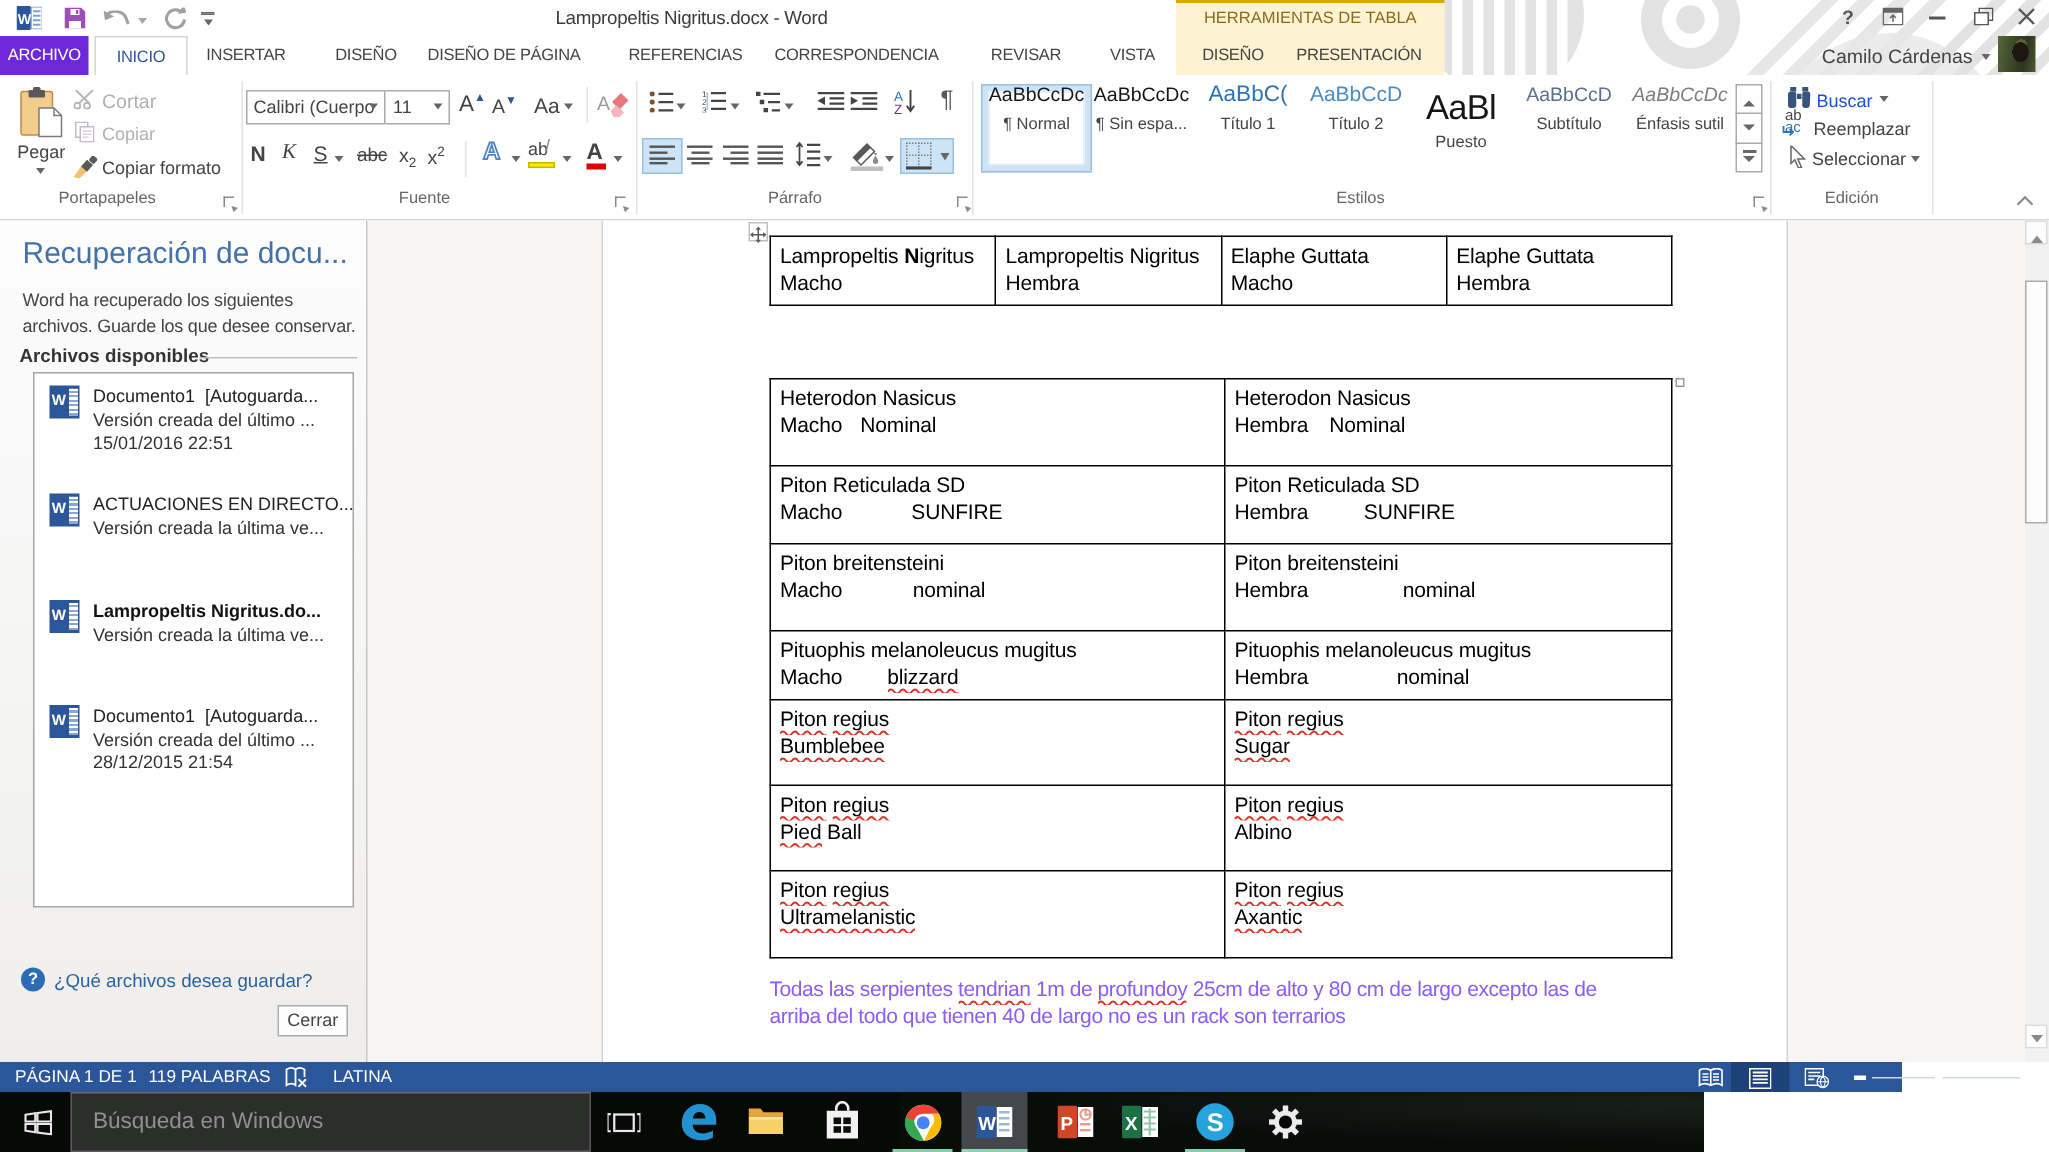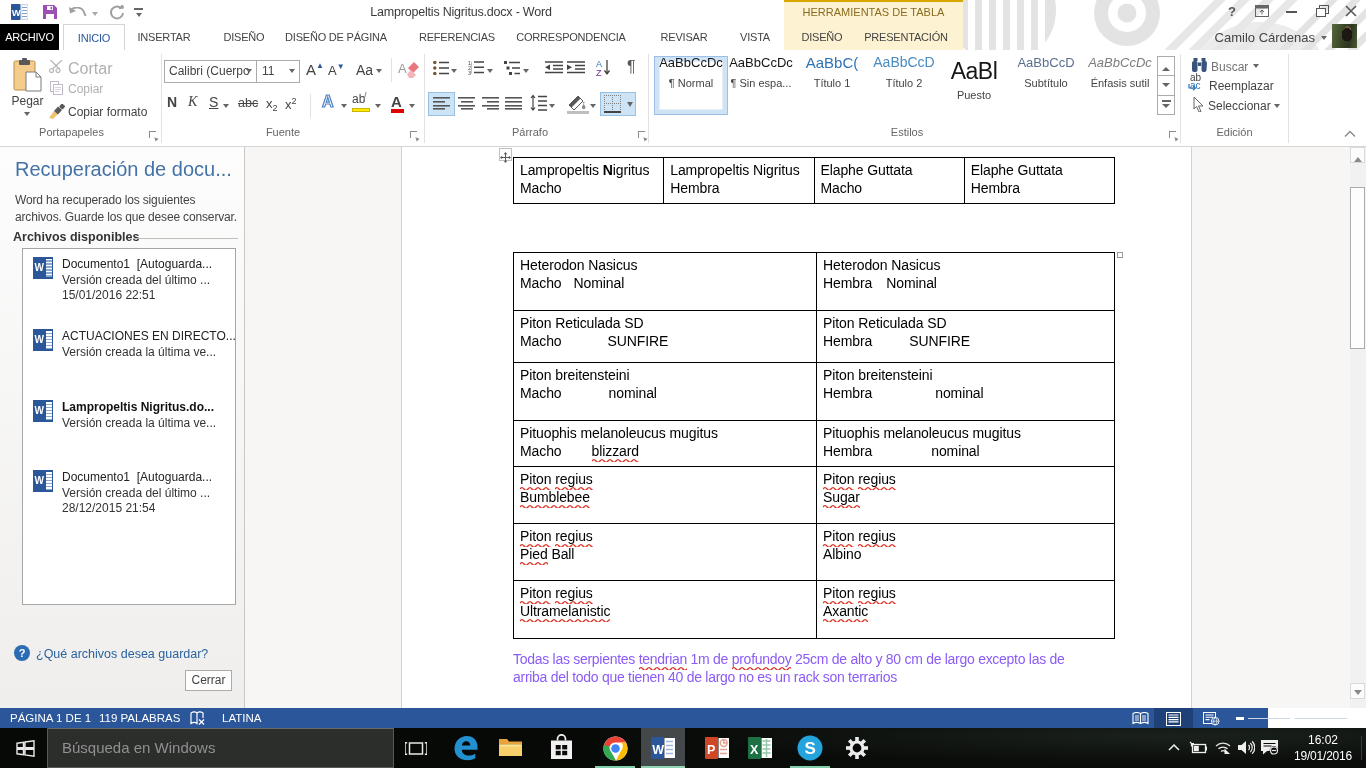--- a/index.html
+++ b/index.html
@@ -104,21 +104,21 @@
   <path d="M1 1 L11 11 M11 1 L1 11" stroke="#565656" stroke-width="1.6"></path>
 </svg>
 <div class="ab" style="left:1190px;top:30px;width:125px;height:14px;font-size:13px;color:#444;text-align:right">Camilo Cárdenas</div>
 <div class="ab" style="left:1321px;top:36px;width:0;height:0;border:3.5px solid transparent;border-top:4.5px solid #666"></div>
 <div class="ab" style="left:1332px;top:24px;width:25px;height:24px;background:
 radial-gradient(ellipse 9px 11px at 60% 45%,#1d1713 0 60%,transparent 61%),
 radial-gradient(ellipse 6px 5px at 62% 22%,#6e5a3c 0 60%,transparent 61%),
 linear-gradient(100deg,#56673b,#3a4527 45%,#2e3620 70%,#4a5a33)"></div>
 
 <div class="ab" style="left:0;top:24px;width:1366px;height:26px;background:transparent;font-size:11px;letter-spacing:-.2px;color:#444">
-  <div class="ab tb" style="left:0;top:0;width:59px;background:#000000;color:#fff">ARCHIVO</div>
+  <div class="ab tb" style="left:0;top:0;width:59px;background:#6d28d9;color:#fff">ARCHIVO</div>
   <div class="ab tb" style="left:63px;top:0;width:62px;background:#fff;border:1px solid #d5d5d5;border-bottom:none;color:#2b579a">INICIO</div>
   <div class="ab tb" style="left:104px;top:0;width:120px">INSERTAR</div>
   <div class="ab tb" style="left:184px;top:0;width:120px">DISEÑO</div>
   <div class="ab tb" style="left:276px;top:0;width:120px">DISEÑO DE PÁGINA</div>
   <div class="ab tb" style="left:397px;top:0;width:120px">REFERENCIAS</div>
   <div class="ab tb" style="left:511px;top:0;width:120px">CORRESPONDENCIA</div>
   <div class="ab tb" style="left:624px;top:0;width:120px">REVISAR</div>
   <div class="ab tb" style="left:695px;top:0;width:120px">VISTA</div>
   <div class="ab tb" style="left:762px;top:0;width:120px">DISEÑO</div>
   <div class="ab tb" style="left:846px;top:0;width:120px">PRESENTACIÓN</div>
@@ -152,21 +152,21 @@
   </svg>
   <div class="ab" style="left:0px;top:44px;width:55px;text-align:center;font-size:12px;color:#444">Pegar</div>
   <div class="ab" style="left:24px;top:62px;width:0;height:0;border:3px solid transparent;border-top:4px solid #666"></div>
   <svg class="ic" style="left:49px;top:10px" width="15" height="13" viewBox="0 0 15 13">
     <g stroke="#b5b5b5" fill="none" stroke-width="1.2">
       <circle cx="2.5" cy="10.5" r="2"></circle>
         <circle cx="9" cy="10.5" r="2"></circle>
       <path d="M3.5 9 L13 0 M1.5 0 L10.5 9"></path>
     </g>
   </svg>
-  <div class="ab" style="left:68px;top:10px;font-size:16px;color:#b0b0b0">Cortar</div>
+  <div class="ab" style="left:68px;top:10px;font-size:13px;color:#b0b0b0">Cortar</div>
   <svg class="ic" style="left:50px;top:31px" width="13" height="14" viewBox="0 0 13 14">
     <rect x=".5" y=".5" width="8" height="10" fill="#fff" stroke="#c2bac9"></rect>
     <rect x="3.5" y="3.5" width="9" height="10" fill="#fff" stroke="#c2bac9"></rect>
     <g stroke="#d9d3df" stroke-width="1">
         <path d="M5 6.5h6M5 8.5h6M5 10.5h4"></path>
       </g>
   </svg>
   <div class="ab" style="left:68px;top:32px;font-size:12px;color:#b0b0b0">Copiar</div>
   <svg class="ic" style="left:48px;top:54px" width="17" height="15" viewBox="0 0 17 15">
     <path d="M1 14 L6 7 L10 10 L5 15z" fill="#f0c36c"></path>
@@ -323,21 +323,21 @@
   <div class="ab" style="left:1162px;top:54px;width:0;height:0;border:4px solid transparent;border-top:4.5px solid #666"></div>
 
   <svg class="ic" style="left:1192px;top:8px" width="15" height="14" viewBox="0 0 15 14">
     <g fill="#38547c">
       <path d="M1.5 0 h4 v3 h-4z M9.5 0 h4 v3 h-4z"></path>
       <path d="M0 5 q0-2 2-2 h2 q1.5 0 1.5 1.5 V12 q0 2-2 2 H2 q-2 0-2-2z"></path>
       <path d="M15 5 q0-2 -2-2 h-2 q-1.5 0-1.5 1.5 V12 q0 2 2 2 h1 q2 0 2-2z"></path>
       <rect x="6" y="4.5" width="3" height="3.5"></rect>
     </g>
   </svg>
-  <div class="ab" style="left:1211px;top:10px;font-size:12px;color:#737373">Buscar</div>
+  <div class="ab" style="left:1211px;top:10px;font-size:12px;color:#1d4ed8">Buscar</div>
   <div class="ab" style="left:1253px;top:14px;width:0;height:0;border:3px solid transparent;border-top:4px solid #666"></div>
   <div class="ab" style="left:1190px;top:24px;font-size:10px;color:#444;line-height:8px">ab<br><span style="color:#2e75b6">ac</span></div>
   <svg class="ic" style="left:1188px;top:34px" width="8" height="7" viewBox="0 0 8 7">
       <path d="M1 0 v4 h6 M5 2l2.5 2L5 6.3" stroke="#2e75b6" fill="none" stroke-width="1.2"></path>
     </svg>
   <div class="ab" style="left:1209px;top:29px;font-size:12px;color:#444">Reemplazar</div>
   <svg class="ic" style="left:1193px;top:47px" width="11" height="15" viewBox="0 0 11 15">
     <path d="M1 0 L10 9 H5.5 L8 14.5 6 15 3.5 9.5 1 12z" fill="#fff" stroke="#666"></path>
   </svg>
   <div class="ab" style="left:1208px;top:49px;font-size:12px;color:#444">Seleccionar</div>
@@ -511,21 +511,21 @@
     <path d="M8.4 9.2 h7.6 M12.2 5.4 a5.3 5.3 0 0 1 0 7.6 M12.2 5.4 a5.3 5.3 0 0 0 0 7.6" stroke="#fff" stroke-width=".7" fill="none"></path>
   </svg>
 
   <div class="ab" style="left:1236px;top:9px;width:8px;height:2.5px;background:#fff"></div>
   <div class="ab" style="left:1248px;top:10px;width:99px;height:1px;background:#cdd8e8"></div>
   <div class="ab" style="left:1290px;top:4px;width:5px;height:13px;background:#fff"></div>
   <div class="ab" style="left:1351px;top:9px;width:9px;height:2.5px;background:#fff"></div>
   <div class="ab" style="left:1354.2px;top:5.8px;width:2.5px;height:9px;background:#fff"></div>
 </div>
 
-<div class="ab" style="left:0;top:728px;width:1366px;height:40px;background:#070907;overflow:hidden">
+<div class="ab" style="left:0;top:728px;width:1136px;height:40px;background:#070907;overflow:hidden">
   <div class="ab" style="left:600px;top:0;width:766px;height:40px;background:radial-gradient(ellipse at 75% 20%,#1a211c 0,#0a0c0a 60%)"></div>
 
   <svg class="ic" style="left:16px;top:12px" width="19" height="17" viewBox="0 0 19 17">
     <g fill="none" stroke="#e8e8e8" stroke-width="1.4">
       <path d="M1 3.2 L7.5 2.2 V7.7 H1z M9 2 L18 .8 V7.7 H9z M1 9.3 H7.5 V14.8 L1 13.8z M9 9.3 H18 V16.2 L9 15z"></path>
     </g>
   </svg>
 
   <div class="ab" style="left:47px;top:0;width:347px;height:40px;background:#2c2e2c;border:1px solid #595959;border-top-color:#6a6a6a"></div>
   <div class="ab" style="left:62px;top:11px;font-size:15px;color:#909090">Búsqueda en Windows</div>

